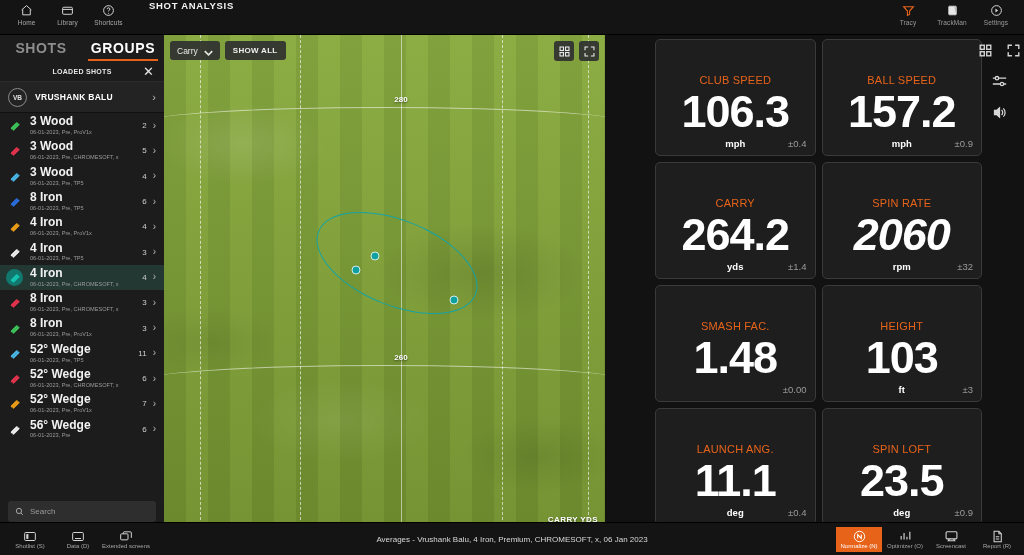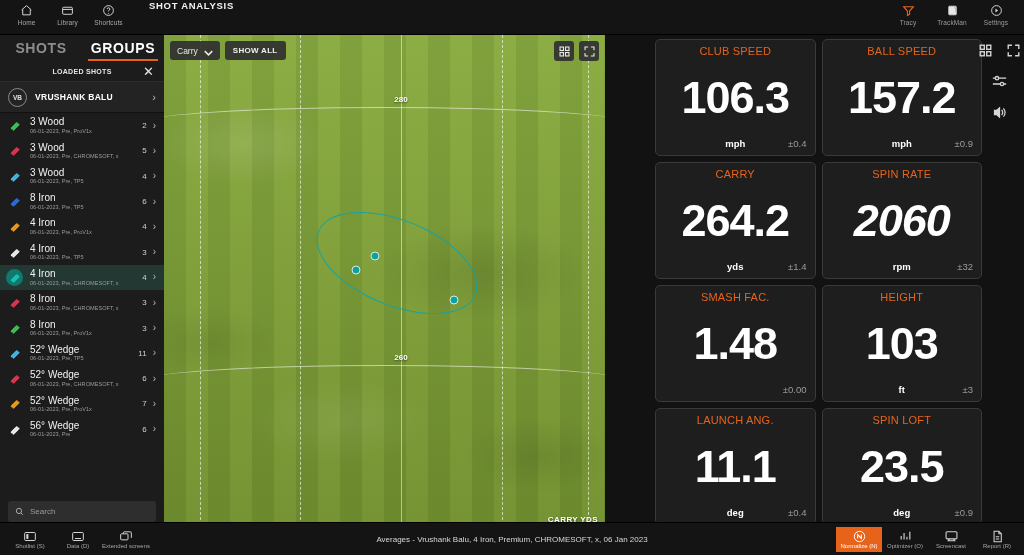--- a/index.html
+++ b/index.html
@@ -83,21 +83,21 @@
   }
   .shot-row.selected { background: #233833; }
   .shot-badge {
     width: 17px; height: 17px; flex: none;
     display: flex; align-items: center; justify-content: center;
     border-radius: 50%;
   }
   .shot-row.selected .shot-badge { background: #12786d; }
   .shot-badge svg { display: block; }
   .shot-info { margin-left: 7px; overflow: hidden; }
-  .shot-club { font-size: 10px; font-weight: normal; color: #f2f2f2; line-height: 1.15; }
+  .shot-club { font-size: 12px; font-weight: bold; color: #f2f2f2; line-height: 1.15; }
   .shot-meta {
     font-size: 5.6px; color: #9a9a9a; line-height: 1.3; white-space: nowrap;
   }
   .shot-count {
     margin-left: auto; font-size: 8px; color: #cfcfcf; padding-right: 6px;
   }
   .shot-ch { color: #b5b5b5; font-size: 10px; line-height: 1; }
 
   .sb-search { height: 38px; display: flex; align-items: center; padding: 0 8px; }
   .search-box {
@@ -184,21 +184,21 @@
     position: absolute; top: 0; left: 50px; width: 327px; height: 495px;
     display: grid; grid-template-columns: 1fr 1fr; grid-template-rows: repeat(4, 1fr);
     gap: 6px; padding: 4px 0 5px 0;
   }
   .card {
     background: #1e1e1e; border: 1px solid #3a3a3a; border-radius: 5px;
     position: relative; display: flex; flex-direction: column;
     align-items: center; padding: 5px 8px 6px;
   }
   .card-title {
-    font-size: 11px; color: #e8631a; letter-spacing: .2px; white-space: nowrap;
+    font-size: 11px; color: #e8631a; letter-spacing: .2px; white-space: nowrap; margin-top: 29px;
   }
   .card-value {
     flex: 1; display: flex; align-items: center; justify-content: center;
     font-size: 45px; font-weight: bold; color: #ffffff;
     letter-spacing: -1px; line-height: 1;
   }
   .card-value.italic { font-style: italic; }
   .card-foot {
     width: 100%; display: flex; align-items: flex-end; justify-content: center;
     position: relative; height: 12px;

